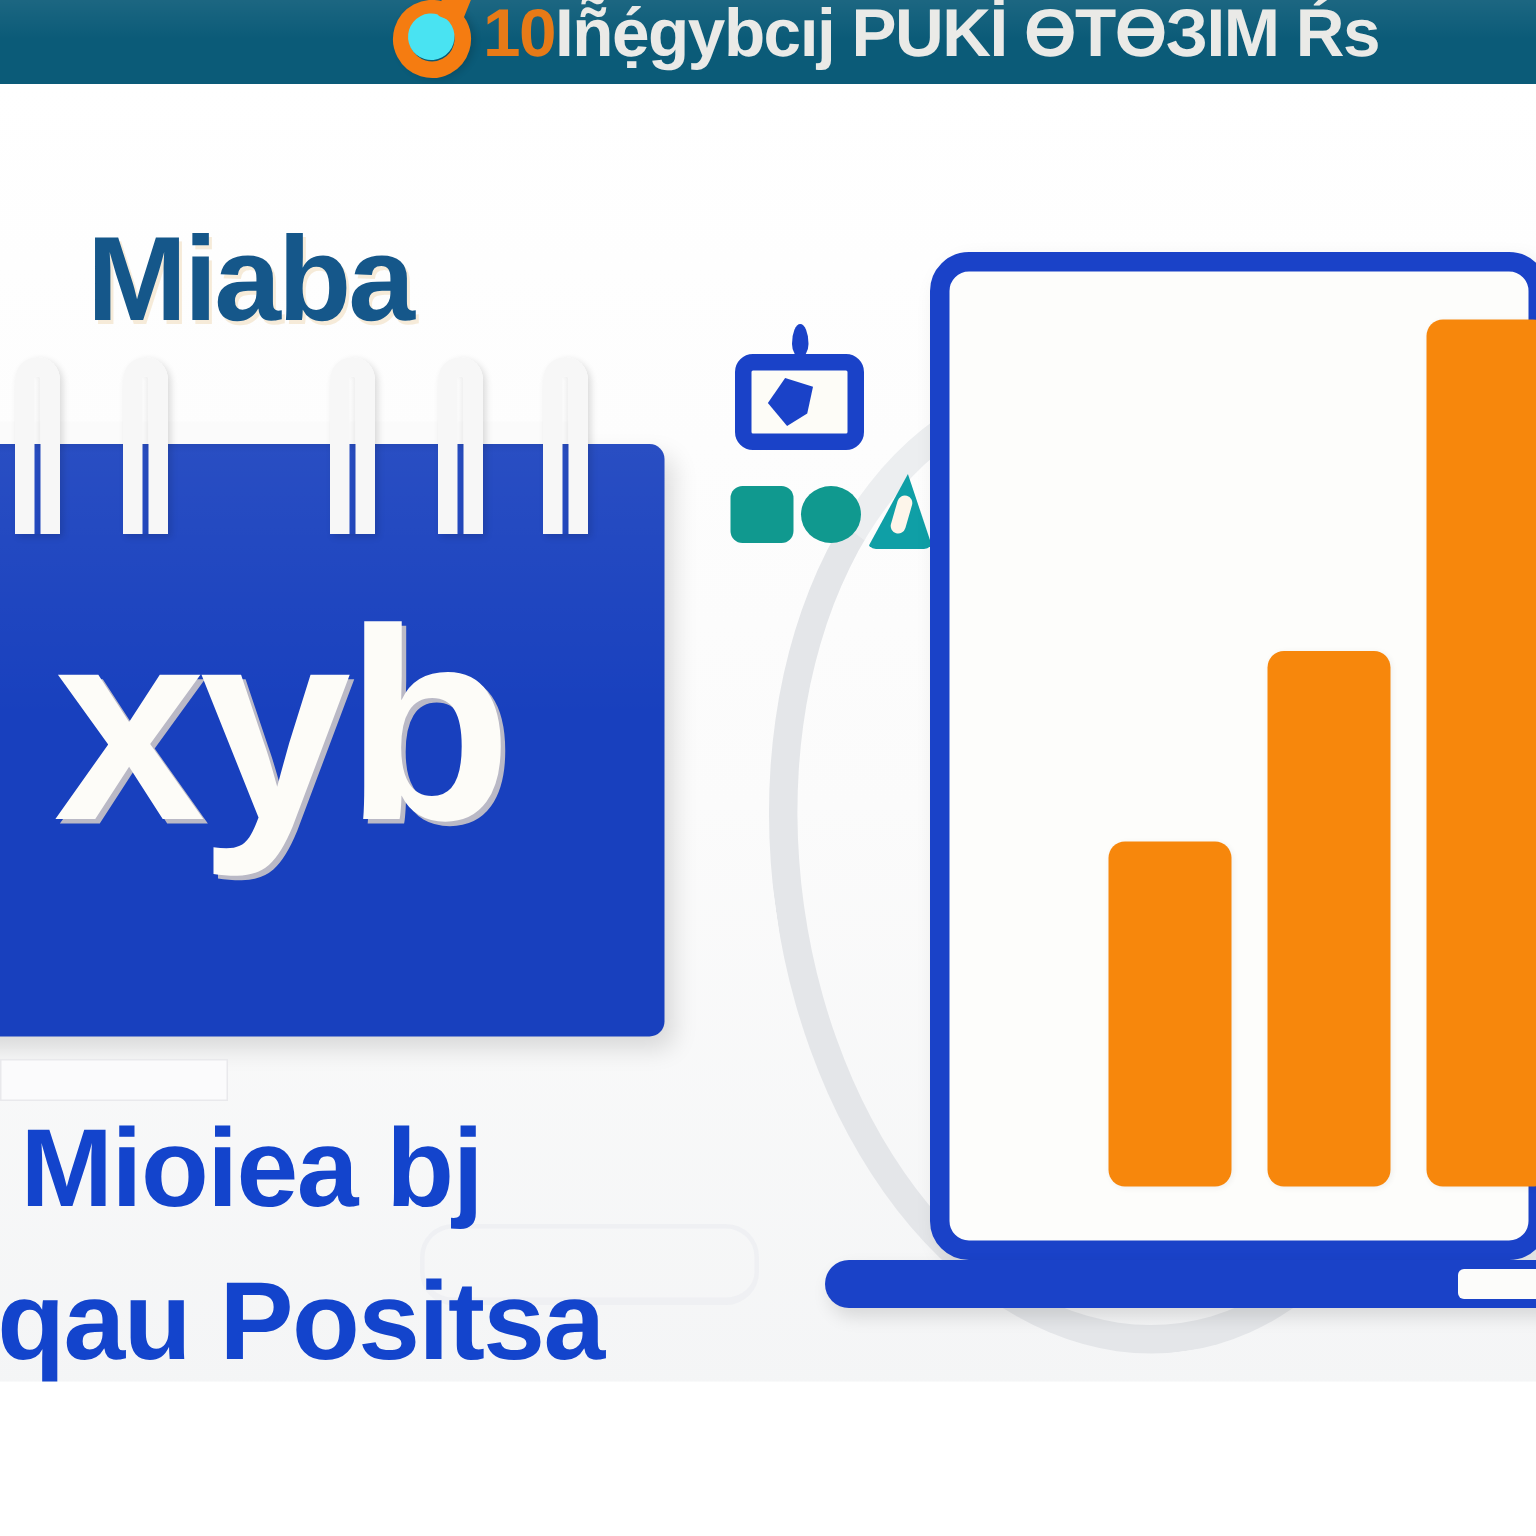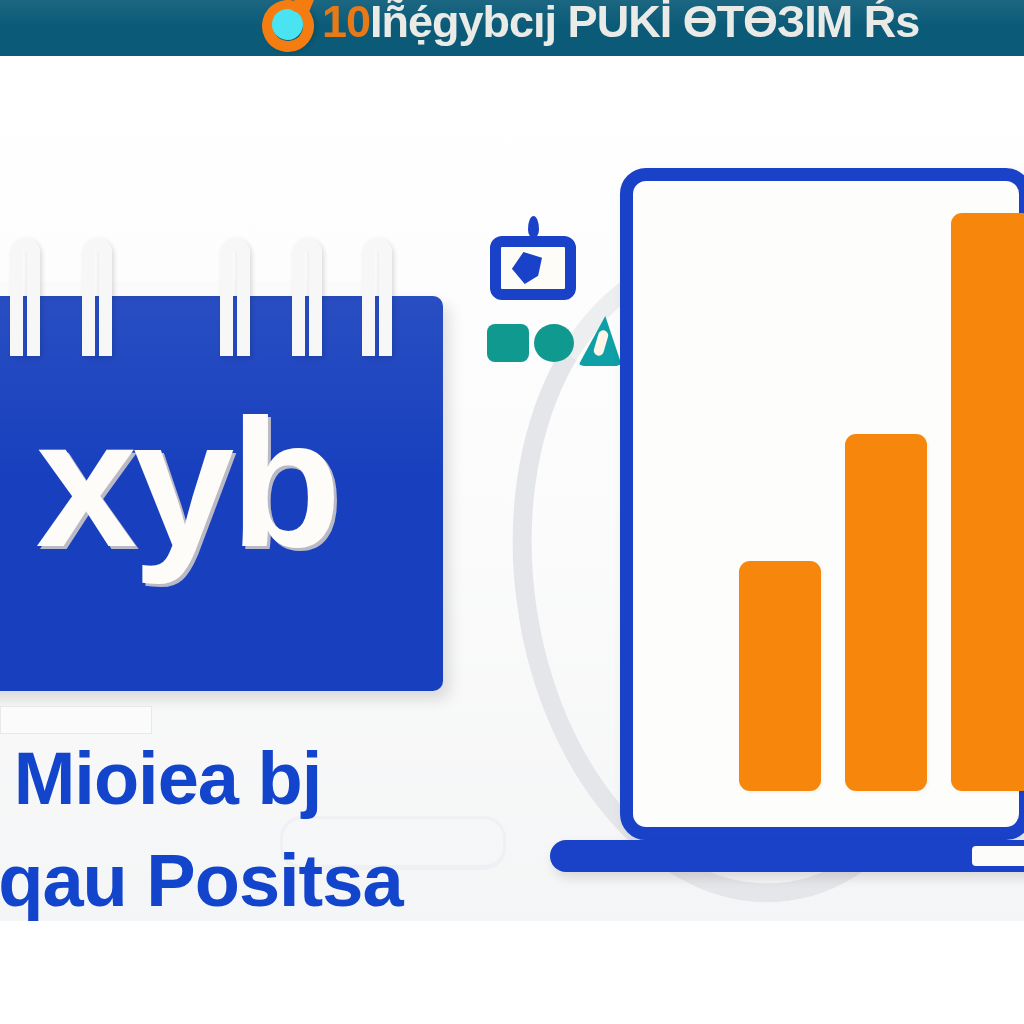--- a/index.html
+++ b/index.html
@@ -214,20 +214,21 @@
 
     <div class="top-title">
       <span class="hl">10</span><span>Iñ̃ẹ́gybcıj PUKİ ӨTӨЗIM Ŕѕ</span>
     </div>
   </div>
 
   <div class="canvas">
 
     <div class="arc"></div>
 
+    <div class="headline">Miaba</div>
 
     <div class="card-wrap">
       <div class="card">
         <div class="gloss"></div>
         <div class="card-text">xyb</div>
       </div>
       <div class="paperline"></div>
 
       <div class="ring r2"></div>
       <div class="ring r3"></div>

